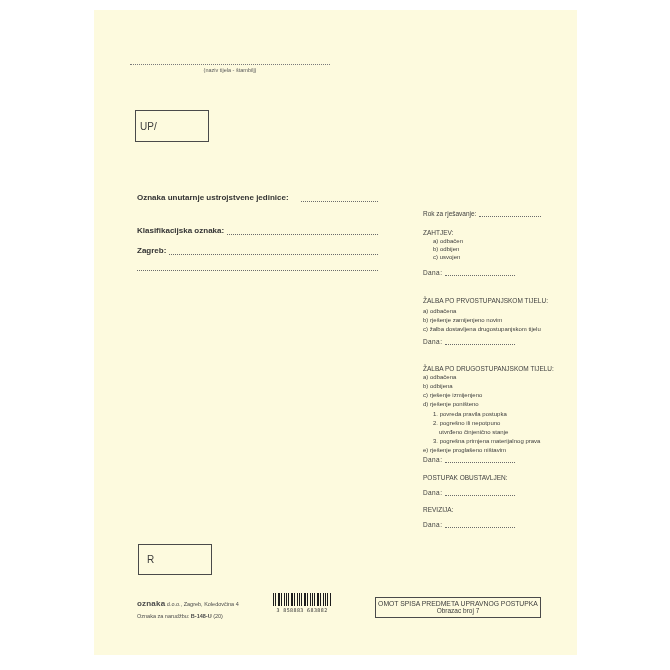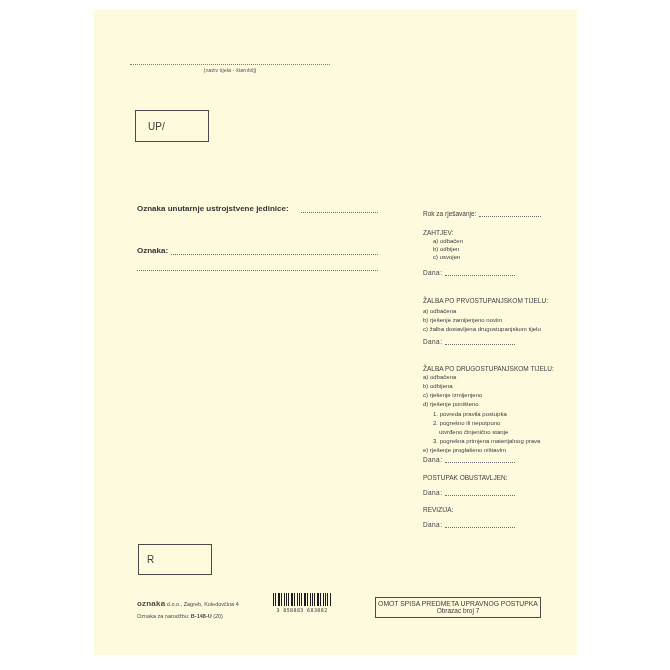--- a/index.html
+++ b/index.html
@@ -12,30 +12,30 @@
     position: absolute; left: 94px; top: 10px; width: 483px; height: 645px;
     background: #FDFADE;
   }
   
   .stamp { position:absolute; left:36px; top:46px; width:200px; text-align:center; }
   .stamp-line { height:9px; border-bottom:1px dotted #7a7a7a; }
   .stamp-caption { font-size:5.5px; color:#5a5a5a; margin-top:1.5px; }
   
   .up-box {
     position:absolute; left:41px; top:100px; width:74px; height:32px;
-    border:1.5px solid #4a4a4a; display:flex; align-items:center; padding-left:12px;
+    border:1.5px solid #4a4a4a; display:flex; align-items:center; padding-left:4px;
     font-size:10px; color:#3b3b3b;
   }
   
   .field-row {
     position:absolute; left:43px; width:241px; display:flex; align-items:flex-end;
     font-size:8px; font-weight:bold; white-space:nowrap; color:#343434;
   }
   .fill { flex:1; border-bottom:1px dotted #6b6b6b; height:8px; margin-left:3px; }
-  .f1 { top:194px; } .f1 .fill { margin-left:12px; }
+  .f1 { top:183px; } .f1 .fill { margin-left:12px; }
   .f2 { top:216px; }
   .f3 { top:236px; }
   .f4 { top:253px; } .f4 .fill { margin-left:0; }
   
   .rcol { position:absolute; left:329px; top:0; width:118px; height:100%; font-size:6px; color:#3e3e3e; }
   .rcol > div { position:absolute; left:0; white-space:nowrap; }
   .r-title { font-size:6.5px; }
   .r-flex { display:flex; align-items:flex-end; width:118px; font-size:6.5px; }
   .r-flex .fill { height:7px; margin-left:3px; }
   .dana { width:92px; letter-spacing:0.4px; }
@@ -94,22 +94,26 @@
     </div>
 
     <div class="up-box">
       <span>UP/</span>
     </div>
 
     <div class="field-row f1">
       <span>Oznaka unutarnje ustrojstvene jedinice:</span>
       <span class="fill"></span>
     </div>
+    <div class="field-row f2">
+      <span>Klasifikacijska oznaka:</span>
+      <span class="fill"></span>
+    </div>
     <div class="field-row f3">
-      <span>Oznaka:</span>
+      <span>Zagreb:</span>
       <span class="fill"></span>
     </div>
     <div class="field-row f4">
       <span class="fill"></span>
     </div>
 
     <div class="rcol">
       <div class="r-flex rok">
         <span>Rok za rješavanje:</span>
         <span class="fill"></span>

